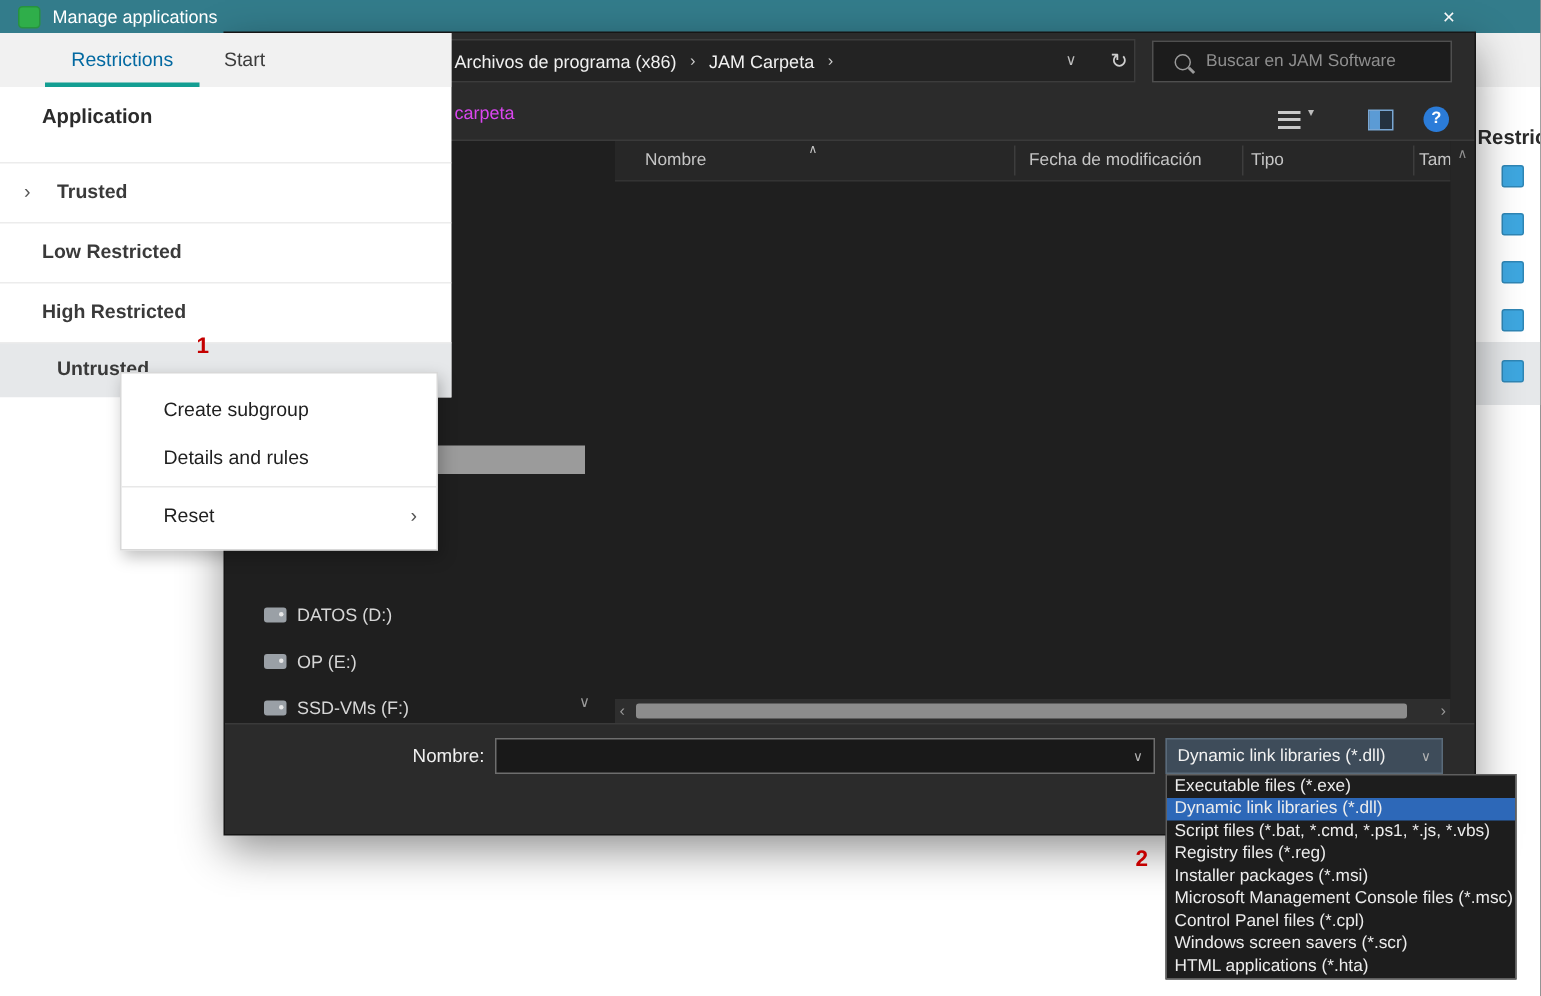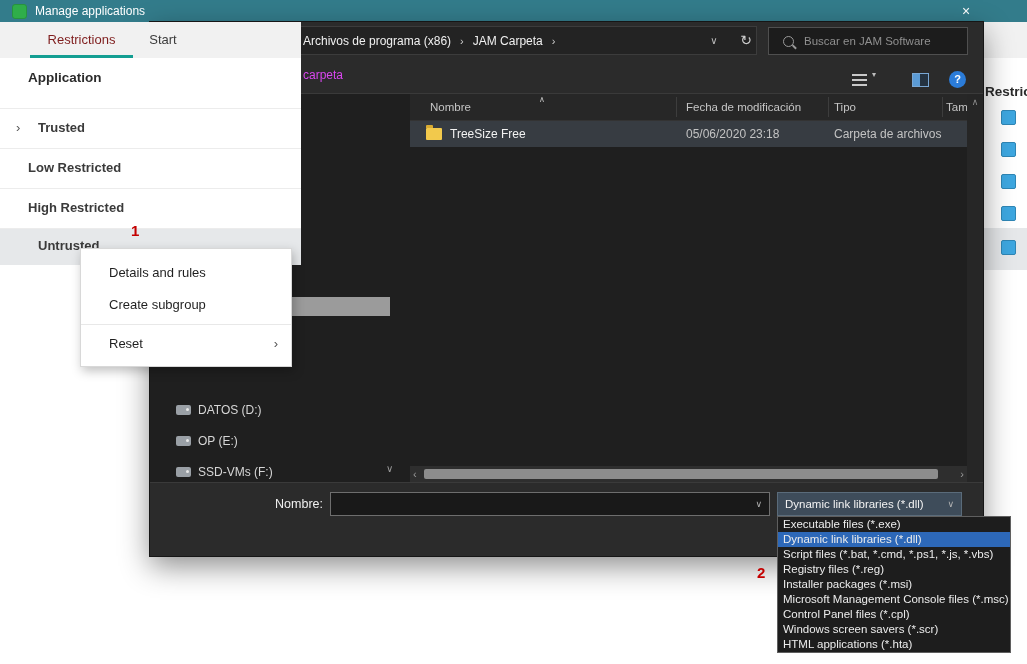--- a/index.html
+++ b/index.html
@@ -79,21 +79,21 @@
   .name-combo{position:absolute;left:180px;top:470px;width:440px;height:24px;background:#191919;border:1px solid #6e6e6e;box-sizing:border-box;}
   .name-combo input{position:absolute;left:4px;top:1px;width:400px;height:20px;background:transparent;border:none;outline:none;color:#e6e6e6;font-size:12px;font-family:inherit;}
   .combo-chevron{position:absolute;right:7px;top:0;height:22px;line-height:22px;color:#b5b5b5;font-size:9px;}
   .type-combo{position:absolute;left:627px;top:470px;width:185px;height:24px;background:#3e4c5a;border:1px solid #5a6b7a;box-sizing:border-box;
               color:#f2f2f2;font-size:11.5px;line-height:22px;padding-left:7px;overflow:hidden;white-space:nowrap;}
 
   
   .panel{left:0;top:22px;width:301px;height:243px;background:#fff;z-index:20;overflow:hidden;}
   .tabstrip{position:absolute;left:0;top:0;width:301px;height:36px;background:#f1f1f1;}
   .tab{position:absolute;top:0;height:36px;line-height:36px;font-size:13px;color:#3c3c3c;text-align:center;white-space:nowrap;}
-  .tab.active{color:#7f1d1d;}
+  .tab.active{color:#0369a1;}
   .tab-underline{position:absolute;left:30px;top:33px;width:103px;height:3px;background:#139e92;}
   .k-header{position:absolute;left:28px;top:48px;font-size:13.5px;font-weight:bold;color:#2b2b2b;text-align:center;}
   .k-row{position:absolute;left:0;width:301px;height:40px;border-top:1px solid #ececec;box-sizing:border-box;
          font-size:13px;font-weight:bold;color:#3a3a3a;line-height:38px;white-space:nowrap;}
   .k-chevron{position:absolute;left:16px;top:0;font-size:13px;color:#555;font-weight:normal;line-height:38px;}
   .k-row.selected{background:#e6e8ea;height:37px;line-height:34px;}
 
   
   .menu{left:80px;top:248px;width:212px;background:#fff;border:1px solid #d8d8d8;box-sizing:border-box;
         box-shadow:2px 4px 10px rgba(0,0,0,.25);padding:8px 0 6px 0;z-index:30;}
@@ -161,26 +161,20 @@
         <div class="col" style="left:20px">Nombre</div>
         <div class="sort">∧</div>
         <div class="colsep" style="left:266px"></div>
         <div class="col" style="left:276px">Fecha de modificación</div>
         <div class="colsep" style="left:418px"></div>
         <div class="col" style="left:424px">Tipo</div>
         <div class="colsep" style="left:532px"></div>
         <div class="col" style="left:536px;width:21px;overflow:hidden">Tamaño</div>
       </div>
 
-      <div class="file-row">
-        <div class="folder"></div>
-        <span class="fr-name">TreeSize Free</span>
-        <span class="fr-date">05/06/2020 23:18</span>
-        <span class="fr-type">Carpeta de archivos</span>
-      </div>
 
       <div class="tree-highlight"></div>
       <div class="tree-row" style="top:303px">
         <div class="drive"></div>
         <span>DATOS (D:)</span>
       </div>
       <div class="tree-row" style="top:334px">
         <div class="drive"></div>
         <span>OP (E:)</span>
       </div>
@@ -230,22 +224,22 @@
     </div>
     <div class="k-row" style="top:166px">
       <span style="margin-left:28px">High Restricted</span>
     </div>
     <div class="k-row selected" style="top:206px">
       <span style="margin-left:38px">Untrusted</span>
     </div>
   </div>
 
   <div class="abs menu">
+    <div class="menu-item">Create subgroup</div>
     <div class="menu-item">Details and rules</div>
-    <div class="menu-item">Create subgroup</div>
     <div class="menu-sep"></div>
     <div class="menu-item">
       <span>Reset</span>
       <span class="menu-sub">›</span>
     </div>
   </div>
 
   <div class="abs ddl">
     <div class="ddl-item">Executable files (*.exe)</div>
     <div class="ddl-item sel">Dynamic link libraries (*.dll)</div>

